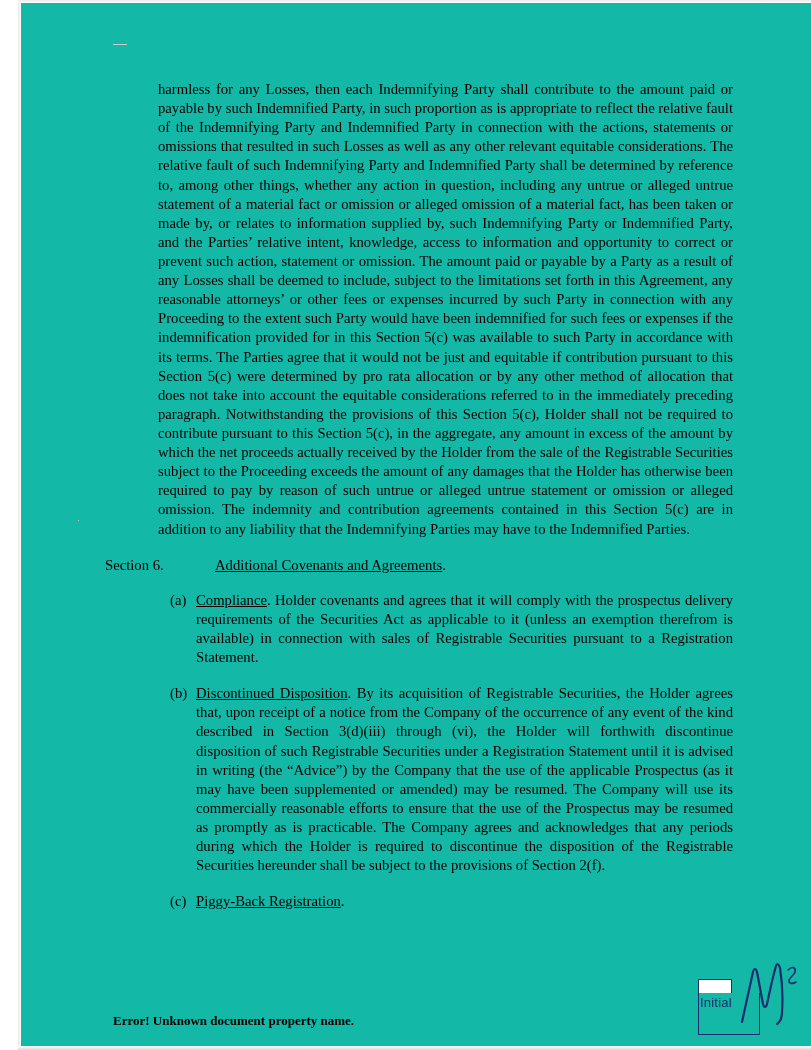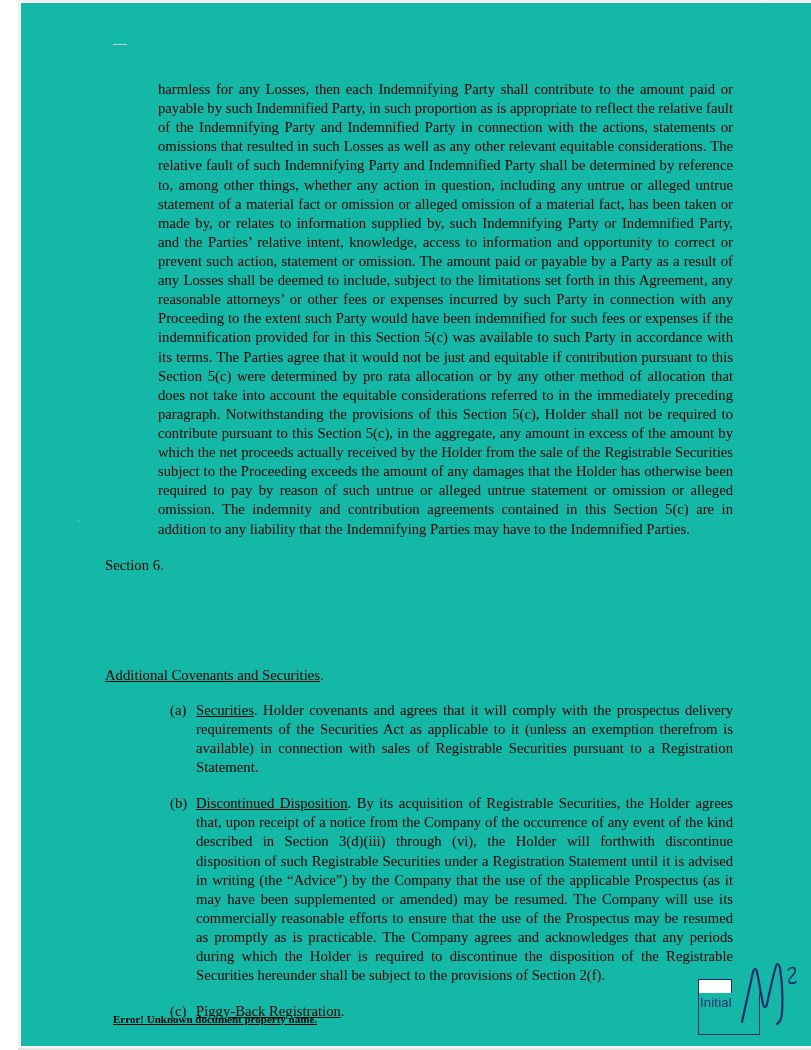--- a/index.html
+++ b/index.html
@@ -41,21 +41,20 @@
   .body-block {
     margin-bottom: 17px;
   }
   .section-line {
     margin-top: 16px;
     margin-bottom: 16px;
     margin-left: -53px;
     font-size: 14.7px;
     line-height: 1.30;
     display: flex;
-    flex-direction: column;
   }
   .section-label {
     width: 110px;
     flex: 0 0 110px;
   }
   .section-title {
     text-decoration: underline;
   }
   .lettered {
     display: flex;
@@ -71,24 +70,23 @@
   .lettered .para {
     flex: 1 1 auto;
   }
   .uline {
     text-decoration: underline;
   }
   .footer-error {
     position: absolute;
     left: 95px;
     top: 1013px;
-    font-size: 11px;
+    font-size: 13px;
     font-weight: bold;
     font-family: "Liberation Serif", serif;
-    text-decoration: underline;
   }
   .initial-box {
     position: absolute;
     left: 680px;
     top: 993px;
     width: 62px;
     height: 42px;
     border: 1px solid #1a2b6d;
     border-top: none;
     box-sizing: border-box;
@@ -161,27 +159,27 @@
   <div class="scan-speck sp1"></div>
   <div class="scan-speck sp2"></div>
 
   <div class="content">
 
     <p class="para body-block">harmless for any Losses, then each Indemnifying Party shall contribute to the amount paid or payable by such Indemnified Party, in such proportion as is appropriate to reflect the relative fault of the Indemnifying Party and Indemnified Party in connection with the actions, statements or omissions that resulted in such Losses as well as any other relevant equitable considerations. The relative fault of such Indemnifying Party and Indemnified Party shall be determined by reference to, among other things, whether any action in question, including any untrue or alleged untrue statement of a material fact or omission or alleged omission of a material fact, has been taken or made by, or relates to information supplied by, such Indemnifying Party or Indemnified Party, and the Parties’ relative intent, knowledge, access to information and opportunity to correct or prevent such action, statement or omission. The amount paid or payable by a Party as a result of any Losses shall be deemed to include, subject to the limitations set forth in this Agreement, any reasonable attorneys’ or other fees or expenses incurred by such Party in connection with any Proceeding to the extent such Party would have been indemnified for such fees or expenses if the indemnification provided for in this Section 5(c) was available to such Party in accordance with its terms. The Parties agree that it would not be just and equitable if contribution pursuant to this Section 5(c) were determined by pro rata allocation or by any other method of allocation that does not take into account the equitable considerations referred to in the immediately preceding paragraph. Notwithstanding the provisions of this Section 5(c), Holder shall not be required to contribute pursuant to this Section 5(c), in the aggregate, any amount in excess of the amount by which the net proceeds actually received by the Holder from the sale of the Registrable Securities subject to the Proceeding exceeds the amount of any damages that the Holder has otherwise been required to pay by reason of such untrue or alleged untrue statement or omission or alleged omission. The indemnity and contribution agreements contained in this Section 5(c) are in addition to any liability that the Indemnifying Parties may have to the Indemnified Parties.</p>
 
     <div class="section-line">
       <span class="section-label">Section 6.</span>
       <span>
-        <span class="section-title">Additional Covenants and Securities</span><span>.</span>
+        <span class="section-title">Additional Covenants and Agreements</span><span>.</span>
       </span>
     </div>
 
     <div class="lettered">
       <span class="letter">(a)</span>
-      <p class="para"><span class="uline">Securities</span><span>. Holder covenants and agrees that it will comply with the prospectus delivery requirements of the Securities Act as applicable to it (unless an exemption therefrom is available) in connection with sales of Registrable Securities pursuant to a Registration Statement.</span></p>
+      <p class="para"><span class="uline">Compliance</span><span>. Holder covenants and agrees that it will comply with the prospectus delivery requirements of the Securities Act as applicable to it (unless an exemption therefrom is available) in connection with sales of Registrable Securities pursuant to a Registration Statement.</span></p>
     </div>
 
     <div class="lettered">
       <span class="letter">(b)</span>
       <p class="para"><span class="uline">Discontinued Disposition</span><span>. By its acquisition of Registrable Securities, the Holder agrees that, upon receipt of a notice from the Company of the occurrence of any event of the kind described in Section 3(d)(iii) through (vi), the Holder will forthwith discontinue disposition of such Registrable Securities under a Registration Statement until it is advised in writing (the “Advice”) by the Company that the use of the applicable Prospectus (as it may have been supplemented or amended) may be resumed. The Company will use its commercially reasonable efforts to ensure that the use of the Prospectus may be resumed as promptly as is practicable.   The Company agrees and acknowledges that any periods during which the Holder is required to discontinue the disposition of the Registrable Securities hereunder shall be subject to the provisions of Section 2(f).</span></p>
     </div>
 
     <div class="lettered">
       <span class="letter">(c)</span>
       <p class="para"><span class="uline">Piggy-Back Registration</span><span>.</span></p>

